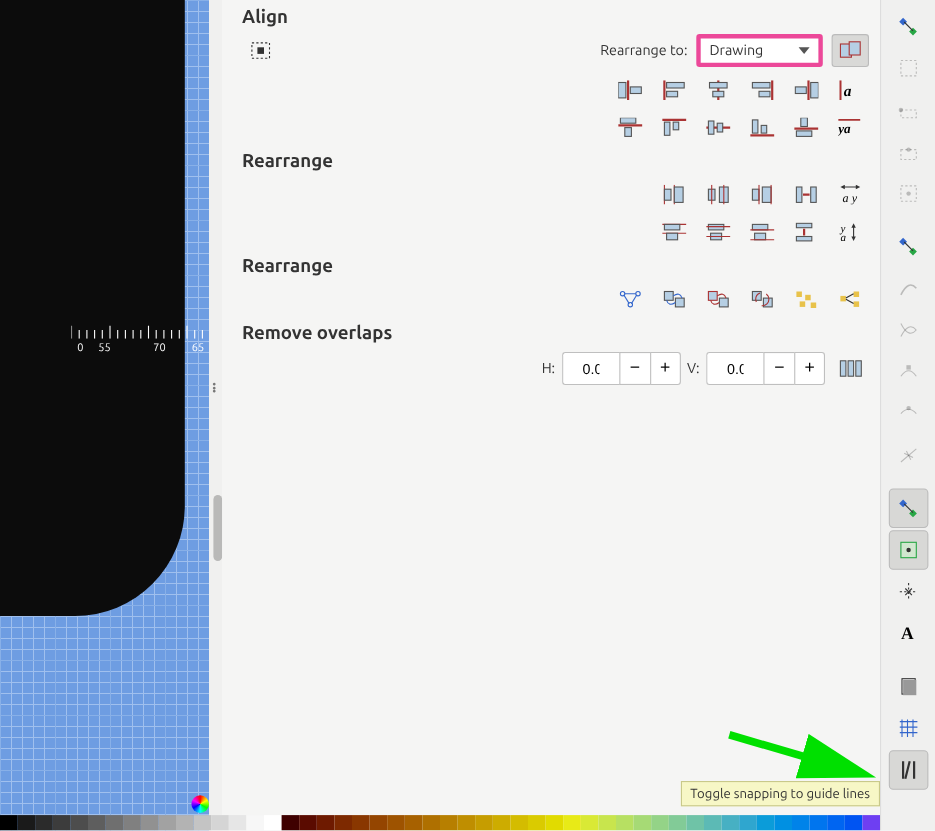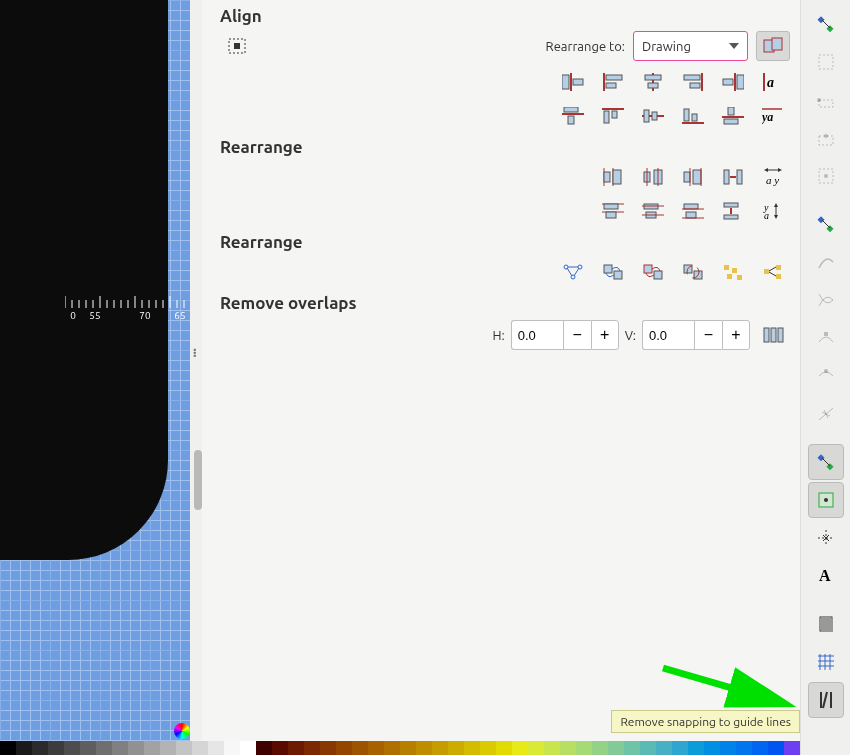--- a/index.html
+++ b/index.html
@@ -13,28 +13,28 @@
 .canvas-swatch-icon { position:absolute; bottom:16px; right:0; width:16px; height:16px; background:conic-gradient(red,yellow,lime,cyan,blue,magenta,red); border-radius:50%; }
 .panels-wrap { position:relative; width:12px; flex-shrink:0; background:#f0f0ef; }
 .scroll-thumb { position:absolute; right:0; top:450px; width:8px; height:60px; background:#b9b9b8; border-radius:4px; }
 .dots { position:absolute; top:348px; left:3px; color:#777; font-size:10px; line-height:3px; }
 .panel { flex:1; background:#f5f5f4; padding:0 10px 0 18px; position:relative; }
 .section { margin-bottom:4px; }
 .section h3 { font-weight:bold; font-size:17px; margin:6px 0 6px; color:#333; }
 .first-row { display:flex; align-items:center; justify-content:space-between; margin-bottom:6px; }
 .page-btn { width:34px; height:30px; display:flex; align-items:center; justify-content:center; border:1px solid transparent; border-radius:3px; }
 .rel { display:flex; align-items:center; gap:8px; }
-.dropdown { width:115px; height:30px; background:#fff; border:1px solid #ec4899; border-radius:3px; display:flex; align-items:center; justify-content:space-between; padding:0 8px; font-size:13px; }
+.dropdown { width:115px; height:30px; background:#fff; border:4px solid #ec4899; border-radius:3px; display:flex; align-items:center; justify-content:space-between; padding:0 8px; font-size:13px; }
 .dropdown .car{border-left:5px solid transparent;border-right:5px solid transparent;border-top:6px solid #555;}
 .grp-btn { width:34px; height:30px; background:#d9d9d7; border:1px solid #bbb; border-radius:3px; display:flex; align-items:center; justify-content:center; }
 .icon-row { display:flex; justify-content:flex-end; gap:6px; margin-bottom:4px; flex-wrap:wrap;}
 .ico-btn { width:34px; height:30px; display:flex; align-items:center; justify-content:center; border:1px solid transparent; border-radius:3px; cursor:pointer; }
 .overlap-row { display:flex; align-items:center; justify-content:flex-end; gap:6px; margin-top:8px;}
 .spin { display:flex; }
-.spin input { width:52px; height:30px; border:1px solid #bfbfbf; border-right:none; border-radius:3px 0 0 3px; padding:0 6px; font-size:13px; background:#fff;}
+.spin input { width:52px; height:30px; border:1px solid #bfbfbf; border-right:none; border-radius:3px 0 0 3px; padding:0 18px; font-size:13px; background:#fff;}
 .spin button { width:28px; height:30px; border:1px solid #bfbfbf; background:#fff; font-size:16px; cursor:pointer; }
 .spin button:first-of-type{border-right:none;}
 .spin button:last-of-type{border-radius:0 3px 3px 0;}
 .lbl2 { font-size:13px; color:#333; }
 .right-toolbar { width:50px; background:#f0f0ef; border-left:1px solid #ddd; display:flex; flex-direction:column; align-items:center; gap:2px; padding-top:6px; flex-shrink:0;}
 .rt-btn { width:36px; height:36px; display:flex; align-items:center; justify-content:center; border:1px solid transparent; border-radius:4px; cursor:pointer;}
 .rt-btn.enabled svg *{opacity:1;}
 .rt-btn.disabled svg *{opacity:.28;}
 .rt-btn.toggled { background:#d8d8d6; border-color:#bbb;}
 .rt-sep{height:8px;}
@@ -497,21 +497,21 @@
 
 <svg class="arrow" width="140" height="50">
   <defs>
       <marker id="ah" markerWidth="10" markerHeight="10" refX="8" refY="3" orient="auto">
         <polygon points="0,0 10,3 0,6" fill="#00e000"></polygon>
       </marker>
     </defs>
   <line x1="5" y1="5" x2="125" y2="40" stroke="#00e000" stroke-width="7" marker-end="url(#ah)"></line>
 </svg>
 
-<div class="tooltip">Remove snapping to guide lines</div>
+<div class="tooltip">Toggle snapping to guide lines</div>
 
 <div class="swatches">
     <div style="background: rgb(0, 0, 0);"></div>
     <div style="background: rgb(26, 26, 26);"></div>
     <div style="background: rgb(43, 43, 43);"></div>
     <div style="background: rgb(60, 60, 60);"></div>
     <div style="background: rgb(77, 77, 77);"></div>
     <div style="background: rgb(94, 94, 94);"></div>
     <div style="background: rgb(111, 111, 111);"></div>
     <div style="background: rgb(128, 128, 128);"></div>

